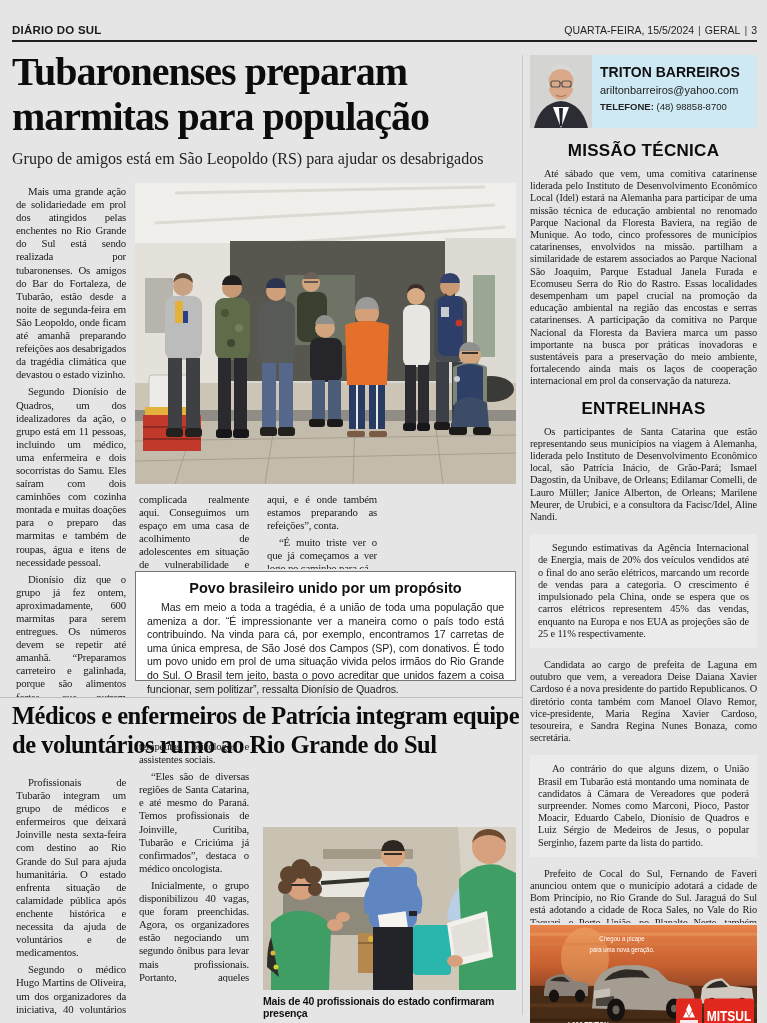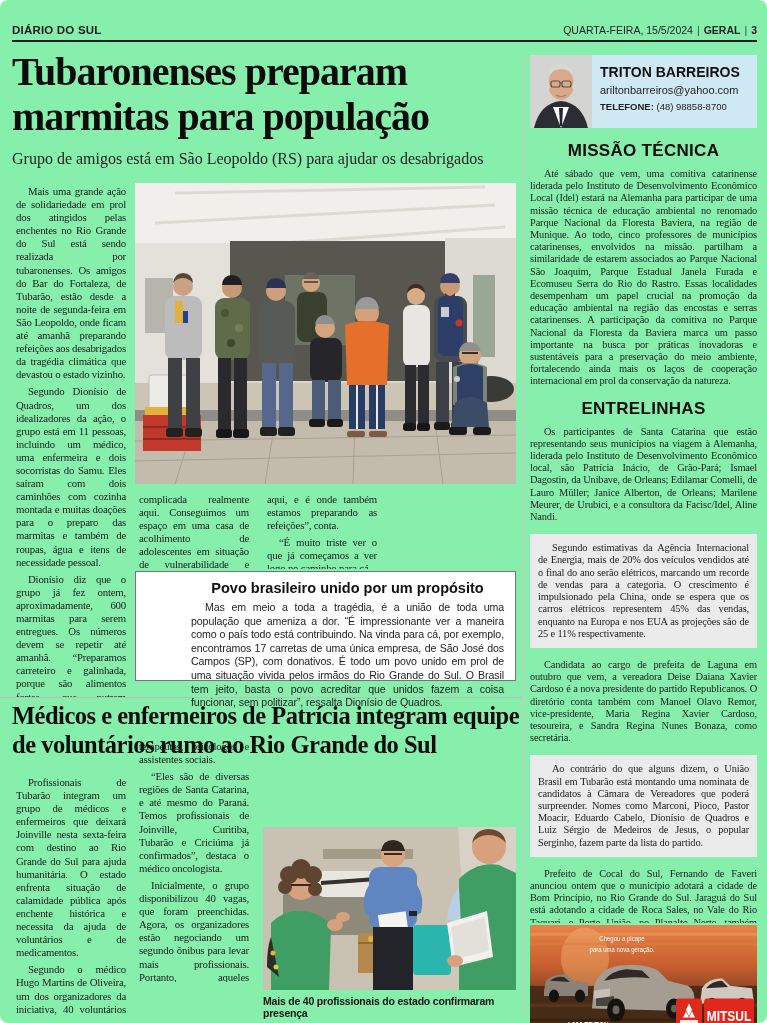--- a/index.html
+++ b/index.html
@@ -1,24 +1,24 @@
 <!DOCTYPE html>
 <html lang="pt-BR"><head>
 <meta charset="utf-8">
 <style>
   html,body{margin:0;padding:0;background:#ffffff;}
-  .page{position:relative;width:767px;height:1023px;background:#86efac;overflow:hidden;
-        font-family:"Liberation Serif",serif;color:#1a1a1a;border-radius:8px;}
+  .page{position:relative;width:767px;height:1023px;background:#e5e5e5;overflow:hidden;
+        font-family:"Liberation Serif",serif;color:#1a1a1a;}
 
   
   .hdr{position:absolute;left:12px;right:10px;top:16px;height:24px;
        border-bottom:2.5px solid #1f1f1f;font-family:"Liberation Sans",sans-serif;}
   .hdr-brand{position:absolute;left:0;bottom:4px;font-weight:bold;font-size:11.5px;letter-spacing:.2px;}
   .hdr-right{position:absolute;right:0;bottom:4px;font-size:10.5px;color:#222;}
-  .hdr-right .b{font-weight:bold;margin-top:10px;}
+  .hdr-right .b{font-weight:normal;margin-top:10px;}
   .hdr-right .sep{margin:0 4px;color:#444;}
 
   .vline{position:absolute;left:522px;top:55px;bottom:8px;width:1px;background:#c9c9c9;}
 
   
   .a1-headline{position:absolute;left:12px;top:50px;width:507px;font-size:40px;line-height:1.12;
                font-weight:700;letter-spacing:-1px;color:#0c0c0c;}
   .a1-subhead{position:absolute;left:12px;top:150px;width:507px;font-size:16px;color:#222;}
 
   .col{position:absolute;width:118px;font-size:10.8px;line-height:13.1px;text-align:justify;
@@ -28,21 +28,21 @@
 
   #a1col1{left:12px;top:181px;height:516px;}
   #a1col2{left:135px;top:489px;height:80px;}
   #a1col3{left:263px;top:489px;height:80px;}
   #a1col4{left:391px;top:489px;height:80px;width:125px;}
 
   .photo1{position:absolute;left:135px;top:183px;width:381px;height:301px;}
   .photo1 svg,.photo2 svg,.ad svg,.columnist-photo svg{display:block;width:100%;height:100%;}
 
   .quote-box{position:absolute;left:135px;top:571px;width:381px;height:110px;border:1.5px solid #767676;
-             box-sizing:border-box;font-family:"Liberation Sans",sans-serif;background:#fff;padding-left:44px;}
+             box-sizing:border-box;font-family:"Liberation Sans",sans-serif;background:#fff;}
   .quote-box-title{text-align:center;font-weight:bold;font-size:14.5px;margin:8px 0 5px;color:#111;}
   .quote-box-body{font-size:10.6px;line-height:13.6px;text-align:justify;margin:0 11px;
                   text-indent:14px;letter-spacing:-0.1px;color:#222;}
 
   .hr2{position:absolute;left:0;top:697px;width:522px;height:1px;background:#bdbdbd;}
 
   
   .a2-headline{position:absolute;left:12px;top:702px;width:508px;font-size:24.5px;line-height:1.17;
                font-weight:700;letter-spacing:-0.5px;color:#0c0c0c;}
   #a2col1{left:12px;top:772px;height:246px;}

